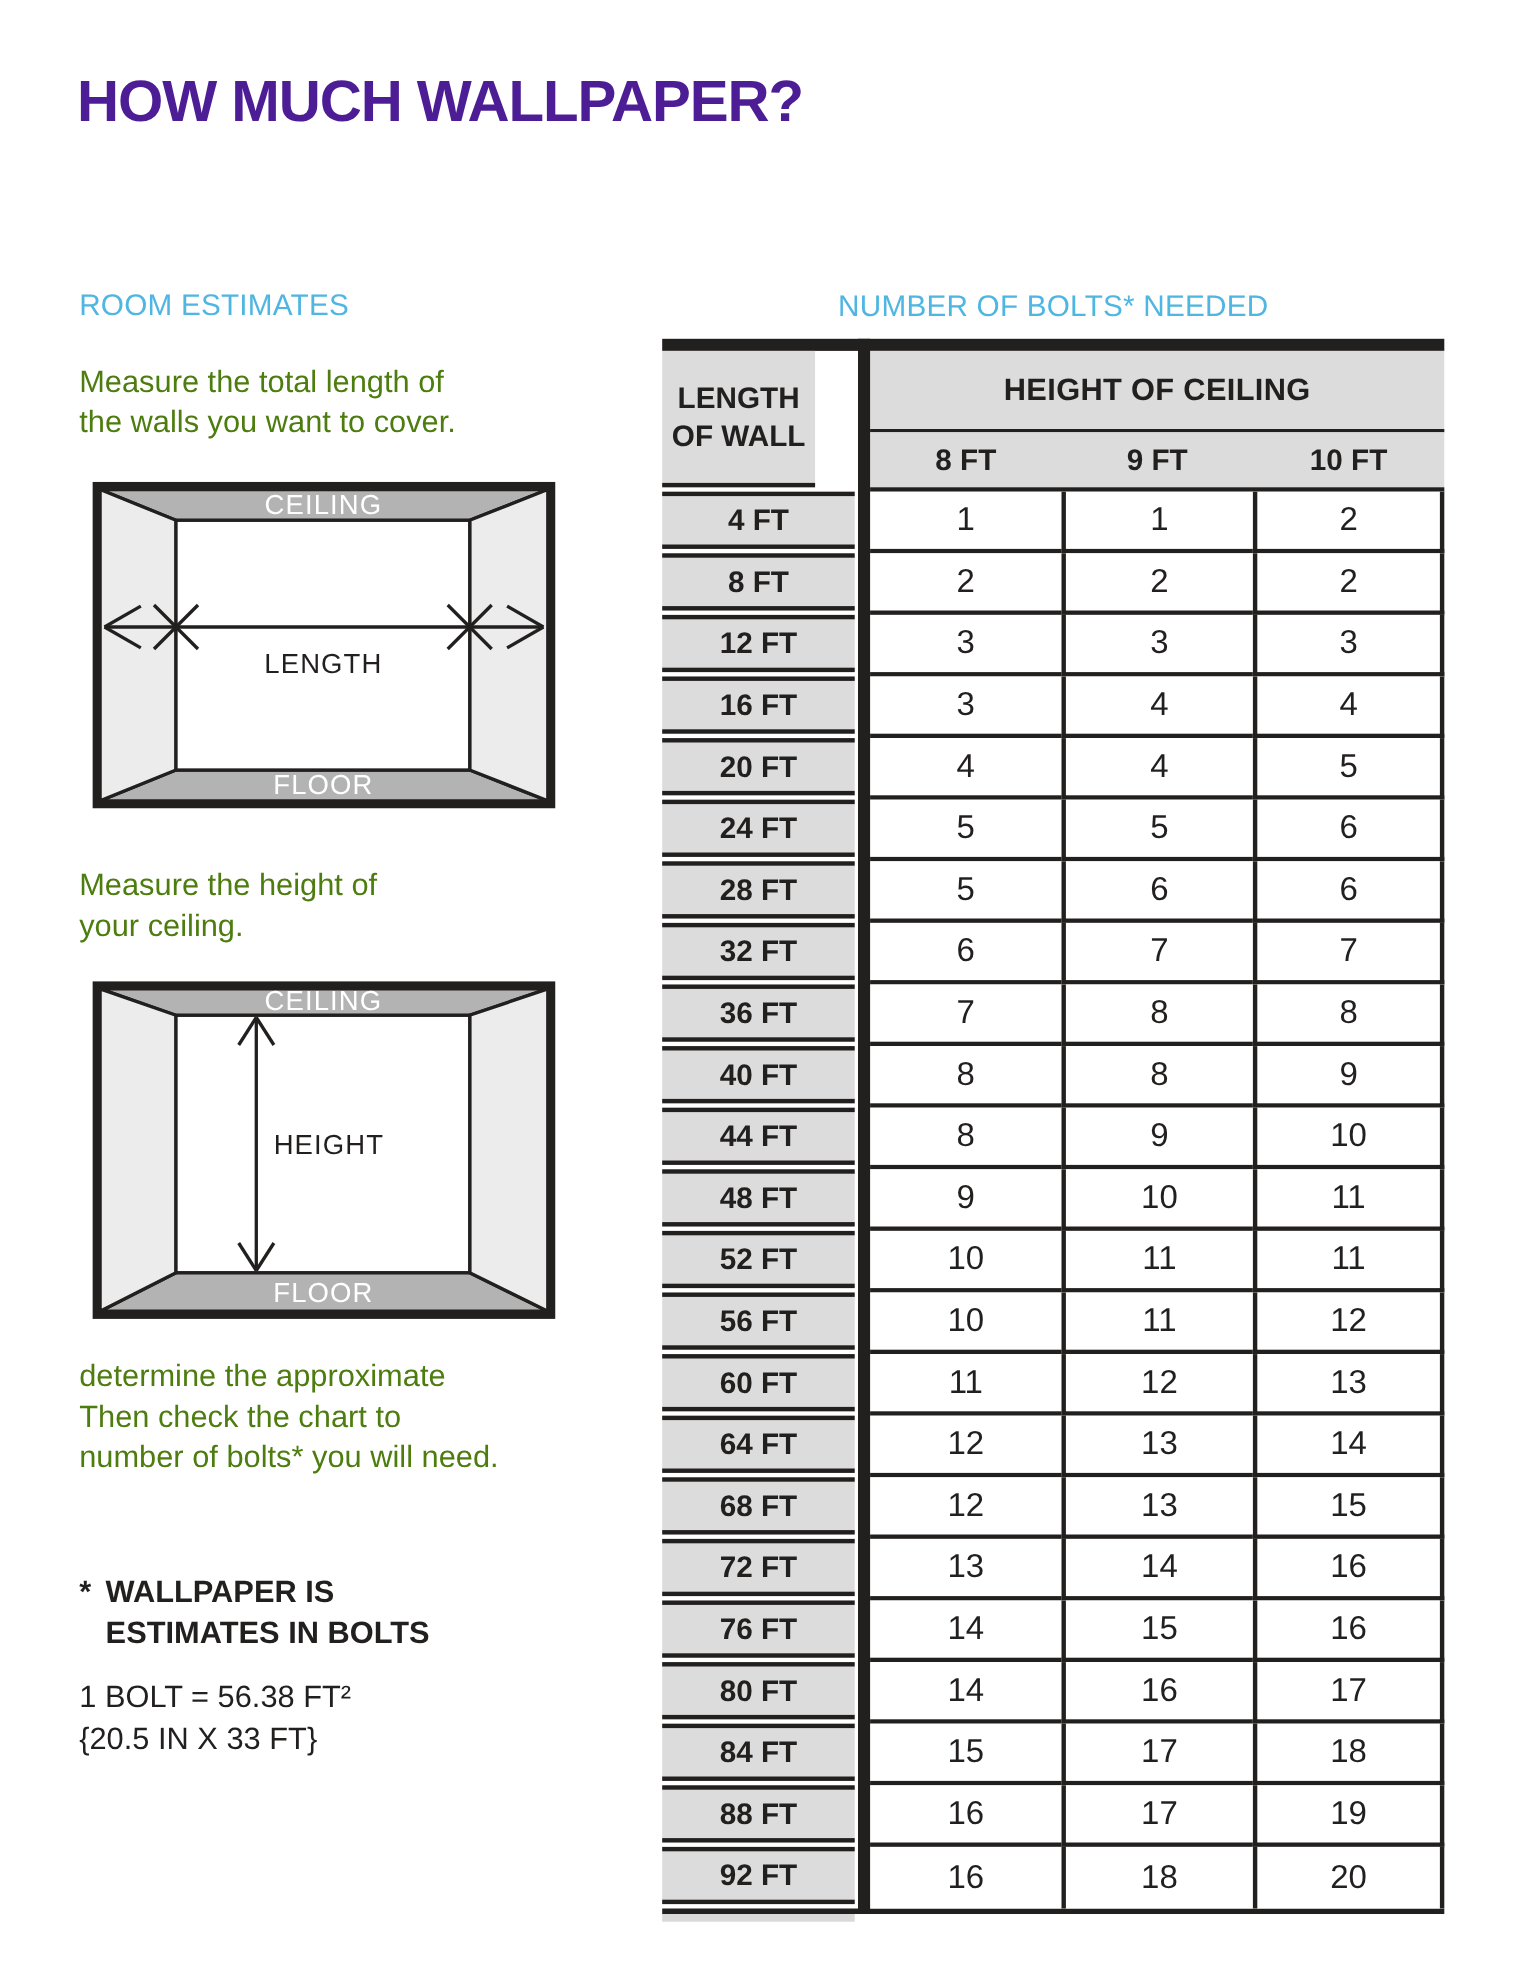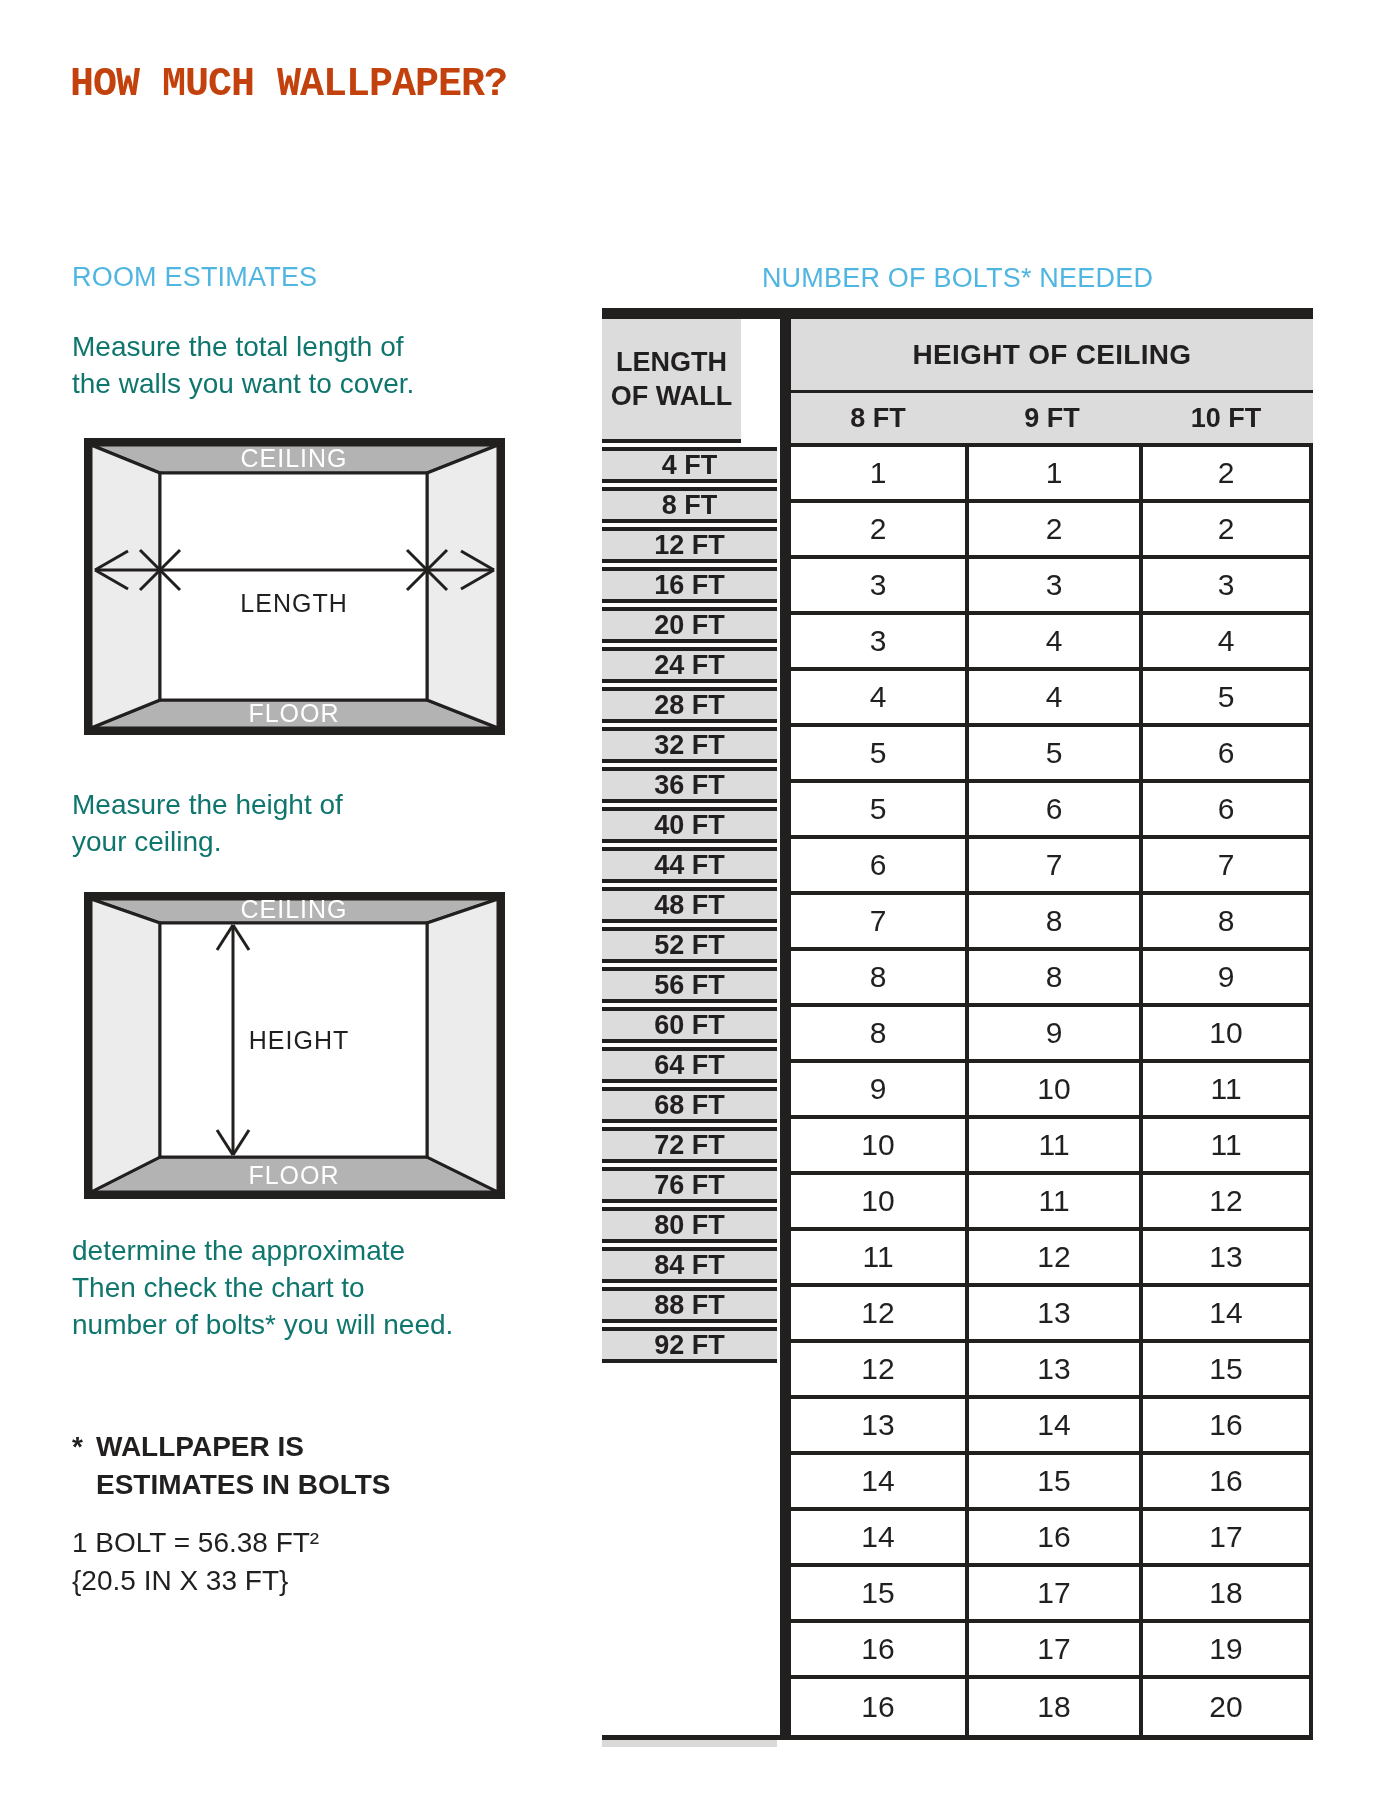--- a/index.html
+++ b/index.html
@@ -2,28 +2,28 @@
 <html><head>
 <meta charset="utf-8">
 <style>
   html,body { margin:0; padding:0; background:#ffffff; }
   body { width:1391px; height:1800px; position:relative; overflow:hidden;
          font-family:"Liberation Sans","DejaVu Sans",sans-serif; color:#221f1f; }
 
   .abs { position:absolute; }
 
   
-  .main-title { left:70px; top:62px; font-size:40px; font-weight:bold;
-                color:#c2410c; letter-spacing:-1px;font-family:Liberation Mono, monospace; }
+  .main-title { left:70px; top:62px; font-size:53px; font-weight:bold;
+                color:#4c1d95; letter-spacing:-1px; }
   .sec-head   { font-size:27px; font-weight:normal; color:#4fb6e2; letter-spacing:0.2px; }
   .room-head  { left:72px; top:262px; }
   .table-head { left:602px; top:263px; width:711px; text-align:center; }
 
   
-  .para { font-size:28px; line-height:37px; color:#0f766e; }
+  .para { font-size:28px; line-height:37px; color:#4d7c0f; }
   .para1 { left:72px; top:328px; }
   .para2 { left:72px; top:786px; }
   .para3 { left:72px; top:1232px; }
 
   .footnote { left:72px; top:1428px; font-size:28px; line-height:38px; font-weight:bold; display:flex; }
   .footnote .star { width:24px; }
   .boltspec { left:72px; top:1524px; font-size:28px; line-height:38px; font-weight:normal; }
 
   
   .diagram1 { left:84px; top:438px; }
@@ -44,21 +44,21 @@
   .hgroup  { height:74px; background:#dcdcdc; box-sizing:border-box;
              border-bottom:3px solid #221f1f; display:flex; align-items:center;
              justify-content:center; font-weight:bold; font-size:28px; letter-spacing:0.3px; }
   .hcols   { height:54px; background:#dcdcdc; box-sizing:border-box;
              border-bottom:4px solid #221f1f; display:flex; }
   .hcol    { width:174px; display:flex; align-items:center; justify-content:center;
              font-weight:bold; font-size:27px; }
 
   .tbody   { display:flex; }
   .labels  { width:175px; }
-  .lcell   { height:36px; margin-bottom:4px; background:#dcdcdc; box-sizing:border-box;
+  .lcell   { height:52px; margin-bottom:4px; background:#dcdcdc; box-sizing:border-box;
              border-top:4px solid #221f1f; border-bottom:4px solid #221f1f;
              display:flex; align-items:center; justify-content:center;
              font-weight:bold; font-size:27px; }
   .dgridwrap { margin-left:14px; }
   .dgrid   { display:grid; grid-template-columns:174px 174px 174px; }
   .dcell   { height:56px; background:#ffffff; box-sizing:border-box;
              border-bottom:4px solid #221f1f; display:flex; align-items:center;
              justify-content:center; font-size:30px; }
   .dcell.c2, .dcell.c3 { border-left:4px solid #221f1f; }
   .dcell.c3 { border-right:4px solid #221f1f; }

